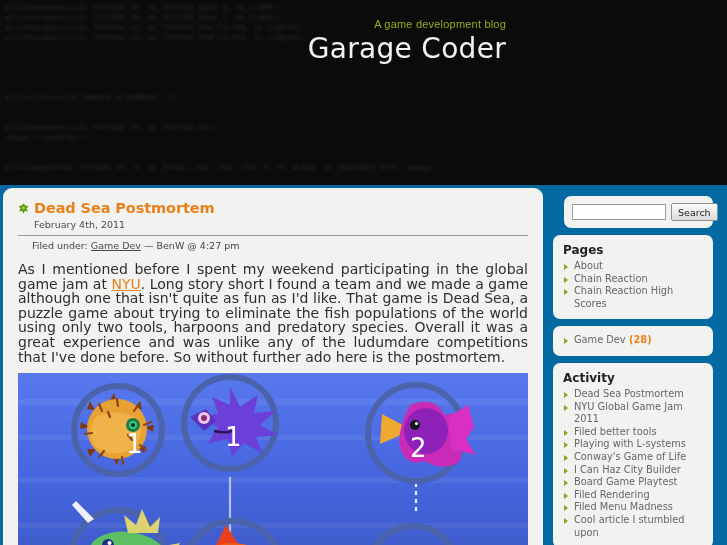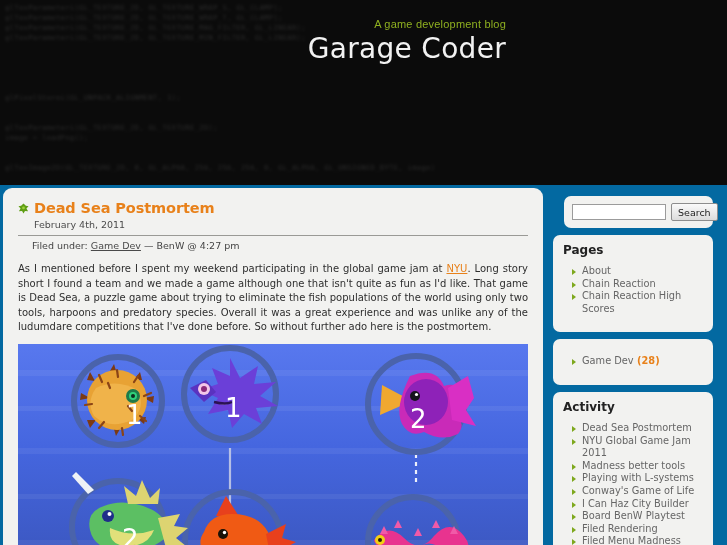--- a/index.html
+++ b/index.html
@@ -100,21 +100,21 @@
     margin: 5px 0 4px 0;
   }
   .post-meta {
     font-size: 9.5px;
     color: #444;
     margin-left: 14px;
     font-family: "DejaVu Sans", sans-serif;
   }
   .post-meta a { color: #4a4a4a; text-decoration: underline; }
   .post-body {
-    font-size: 10px;
+    font-size: 14px;
     line-height: 14.6px;
     color: #2e2e2e;
     margin-top: 11px;
     text-align: justify;
     font-family: "DejaVu Sans", sans-serif;
   }
   .post-body a { color: #e8811a; text-decoration: underline; }
 
   
   #game-shot {
@@ -137,21 +137,21 @@
     padding: 8px 10px 9px 10px;
     margin-bottom: 7px;
   }
   .widget h3 {
     margin: 0 0 3px 0;
     font-size: 12px;
     color: #222;
     font-weight: bold;
     font-family: "DejaVu Sans", sans-serif;
   }
-  .widget ul { list-style: none; margin: 8px; padding: 0; }
+  .widget ul { list-style: none; margin: 0; padding: 0; }
   .widget li {
     font-size: 9.8px;
     line-height: 12.6px;
     color: #666;
     padding-left: 11px;
     position: relative;
     font-family: "DejaVu Sans", sans-serif;
   }
   .widget li .bullet {
     position: absolute;
@@ -374,25 +374,25 @@
       <ul id="categories-list">
           <li><span class="bullet"></span><a href="#">Game Dev</a><span class="count"> (28)</span></li>
         </ul>
     </div>
 
     <div class="widget">
       <h3>Activity</h3>
       <ul id="activity-list">
           <li><span class="bullet"></span><a href="#">Dead Sea Postmortem</a></li>
           <li><span class="bullet"></span><a href="#">NYU Global Game Jam 2011</a></li>
-          <li><span class="bullet"></span><a href="#">Madness better tools</a></li>
+          <li><span class="bullet"></span><a href="#">Filed better tools</a></li>
           <li><span class="bullet"></span><a href="#">Playing with L-systems</a></li>
           <li><span class="bullet"></span><a href="#">Conway's Game of Life</a></li>
           <li><span class="bullet"></span><a href="#">I Can Haz City Builder</a></li>
-          <li><span class="bullet"></span><a href="#">Board BenW Playtest</a></li>
+          <li><span class="bullet"></span><a href="#">Board Game Playtest</a></li>
           <li><span class="bullet"></span><a href="#">Filed Rendering</a></li>
           <li><span class="bullet"></span><a href="#">Filed Menu Madness</a></li>
           <li><span class="bullet"></span><a href="#">Cool article I stumbled upon</a></li>
         </ul>
     </div>
 
   </div>
 </div>
 
 </body></html>

